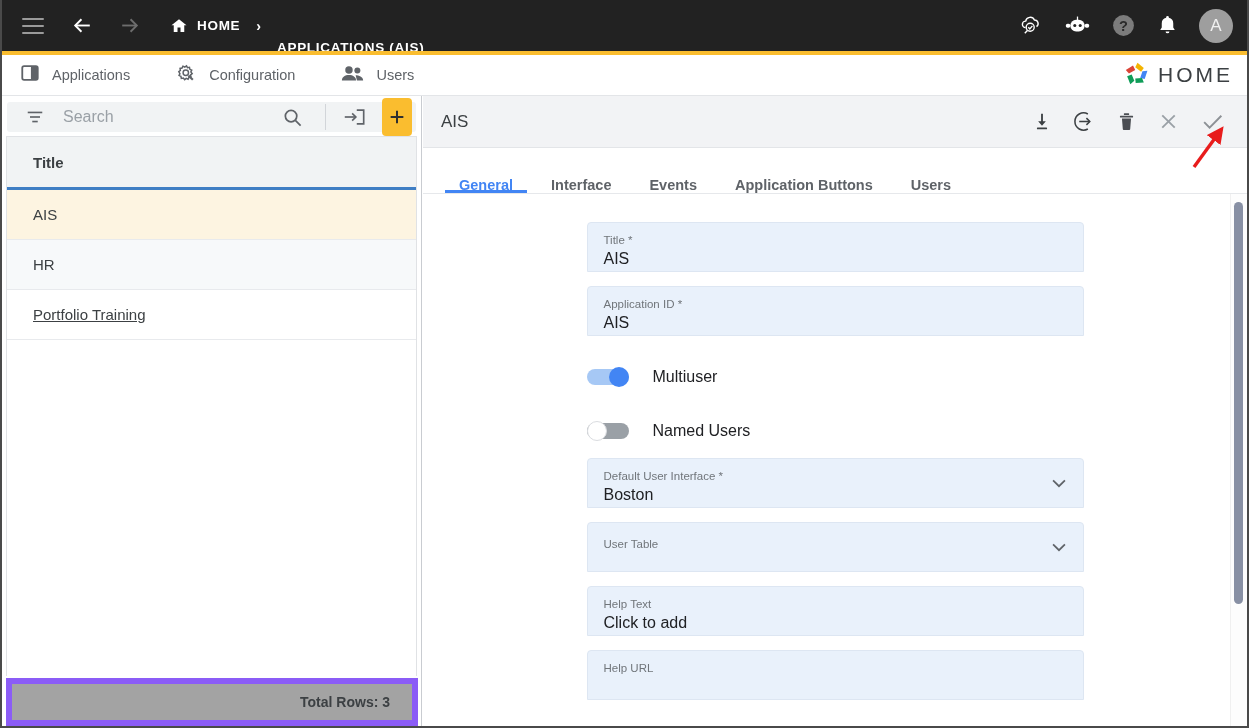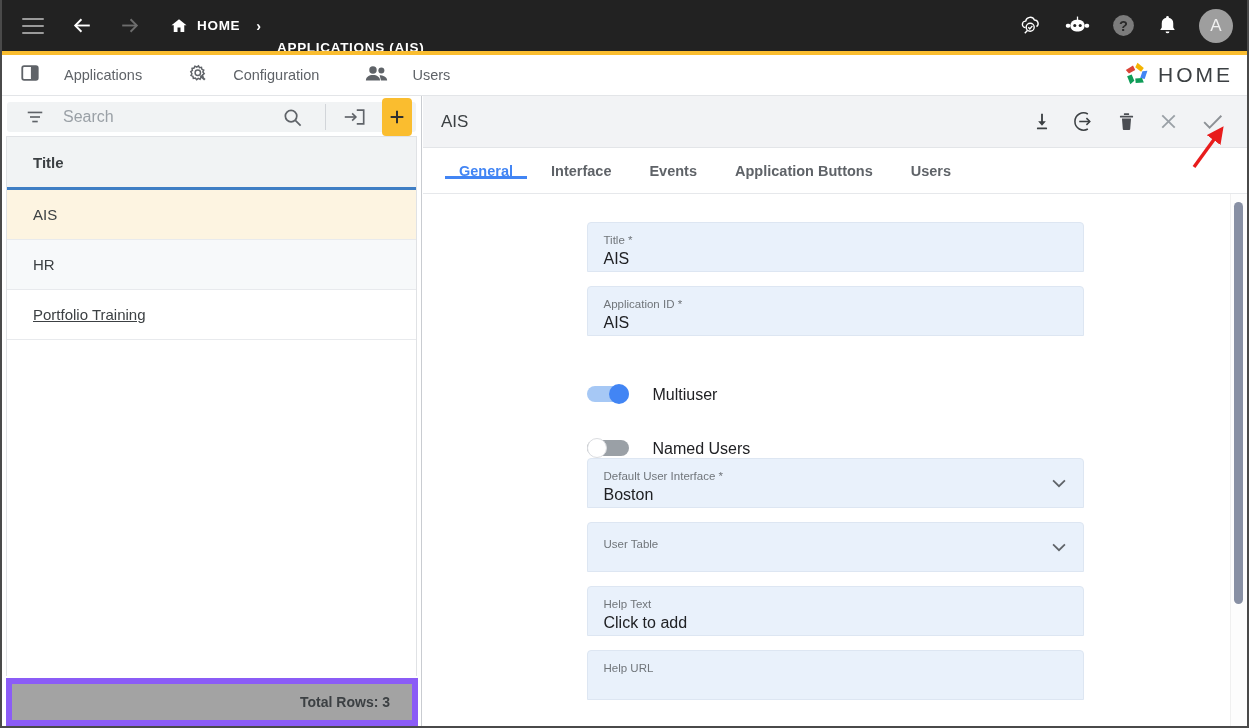--- a/index.html
+++ b/index.html
@@ -66,21 +66,21 @@
   
   .subnav {
     position: absolute; left: 0; top: 55px;
     width: 100%; height: 41px;
     background: #ffffff;
     display: flex; align-items: center;
     padding-left: 18px;
     border-bottom: 1px solid #e3e5e8;
   }
   .subnav-item {
-    display: flex; align-items: center; gap: 24px;
+    display: flex; align-items: center; gap: 12px;
     margin-right: 46px; cursor: pointer;
   }
   .subnav-label { color: #5f6368; font-size: 14.5px; }
 
   .five-logo {
     margin-left: auto; margin-right: 14px;
     display: flex; align-items: center; gap: 7px;
   }
   .five-word {
     font-size: 21px; color: #3c4043; letter-spacing: 3px; font-weight: 300;
@@ -170,21 +170,21 @@
     display: flex; align-items: center;
     padding: 0 22px 0 18px;
     border-bottom: 1px solid #e3e5e8;
   }
   .rp-title { font-size: 17px; color: #3c4043; }
   .rp-actions { margin-left: auto; display: flex; align-items: center; gap: 20px; }
   .rp-act { cursor: pointer; display: flex; align-items: center; justify-content: center; }
 
   .tabs {
     height: 46px;
-    display: flex; align-items: center;
+    display: flex; align-items: flex-end;
     padding-left: 22px;
     border-bottom: 1px solid #e6e8eb;
     background: #ffffff;
   }
   .tab {
     display: flex; align-items: center;
     padding: 0 14px; margin-right: 10px;
     font-size: 14.5px; font-weight: bold; color: #5f6368;
     cursor: pointer; position: relative;
   }
@@ -218,21 +218,21 @@
   }
   .field-empty { height: 22px; }
   .field.select .chev {
     position: absolute; right: 14px; top: 50%; transform: translateY(-50%);
     cursor: pointer; display: flex;
   }
   .field.select.novalue .field-label { margin-top: 4px; }
 
   .togglerow {
     width: 497px; margin: 0 auto; height: 54px;
-    display: flex; align-items: flex-end; gap: 22px;
+    display: flex; align-items: center; gap: 22px;
   }
   .switch { width: 44px; height: 20px; position: relative; cursor: pointer; }
   .switch .track {
     position: absolute; left: 0; top: 2px;
     width: 42px; height: 16px; border-radius: 8px;
   }
   .switch .knob {
     position: absolute; top: 0; width: 20px; height: 20px; border-radius: 50%;
   }
   .switch.on .track { background: #a6c8f5; }

